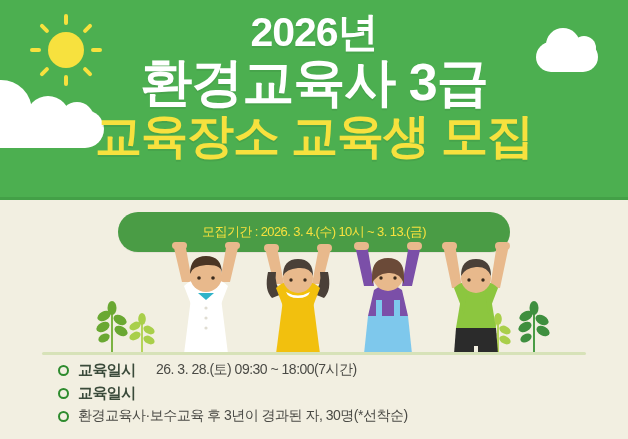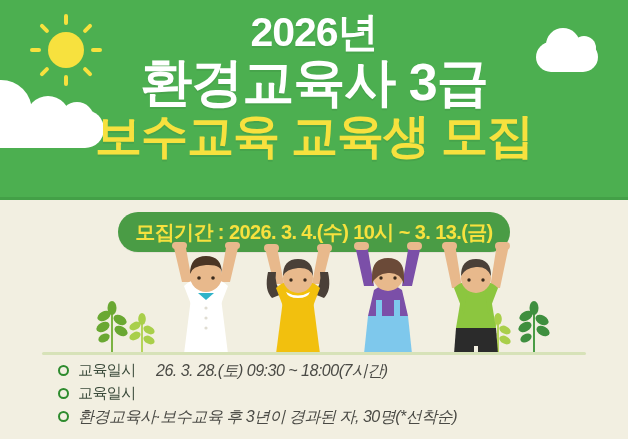--- a/index.html
+++ b/index.html
@@ -48,21 +48,21 @@
   
   .body-area{position:absolute;left:0;top:200px;width:628px;height:239px;background:#f2efe1;overflow:hidden;}
 
   
   .pill{
     position:absolute;left:118px;top:12px;width:392px;height:40px;
     background:#4a9c45;border-radius:20px;
     display:flex;align-items:center;justify-content:center;
     box-shadow:0 1px 0 rgba(0,0,0,0.05);
   }
-  .pill-text{color:#f7e13e;font-size:20px;font-weight:bold;letter-spacing:-0.6px;white-space:nowrap;}
+  .pill-text{color:#f7e13e;font-size:13px;font-weight:normal;letter-spacing:-0.6px;white-space:nowrap;}
 
   
   .ground{position:absolute;left:42px;top:152px;width:544px;height:3px;background:#d7e2b8;border-radius:2px;}
 
   
   .plants{position:absolute;top:96px;height:58px;}
   .plants-left{left:86px;width:70px;}
   .plants-right{left:478px;width:76px;}
 
   
@@ -70,23 +70,23 @@
   .kid{position:absolute;bottom:0;}
 
   
   .info{position:absolute;left:0;top:361px;width:628px;}
   .info-row{display:flex;align-items:flex-start;height:23px;padding-left:58px;}
   .ring{
     width:11px;height:11px;border:2.3px solid #2e8b2e;border-radius:50%;
     margin-top:4px;margin-right:9px;flex:none;box-sizing:border-box;
   }
   .info-label{
-    width:78px;flex:none;font-size:15px;font-weight:normal;color:#3a4a3a;letter-spacing:-0.6px;
-  }
-  .info-value{font-size:16px;color:#4a4a45;letter-spacing:-0.5px;white-space:nowrap;font-style:italic;}
+    width:78px;flex:none;font-size:15px;font-weight:bold;color:#3a4a3a;letter-spacing:-0.6px;
+  }
+  .info-value{font-size:14px;color:#4a4a45;letter-spacing:-0.5px;white-space:nowrap;}
 </style>
 </head>
 <body>
 
 <div class="poster">
 
   <div class="header">
 
     <div class="sun">
       <div class="sun-core"></div>
@@ -101,21 +101,21 @@
     </div>
 
     <div class="cloud cloud-right"></div>
     <div class="cloud cloud-left">
       <div class="cloud-left-bump"></div>
     </div>
 
     <div class="titles">
       <div class="title-line t1">2026년</div>
       <div class="title-line t2">환경교육사 3급</div>
-      <div class="title-line t3">보수교육 교육생 모집</div>
+      <div class="title-line t3">교육장소 교육생 모집</div>
     </div>
 
     <div class="header-rule"></div>
   </div>
 
   <div class="body-area">
 
     <div class="pill">
       <span class="pill-text">모집기간 : 2026. 3. 4.(수) 10시 ~ 3. 13.(금)</span>
     </div>

